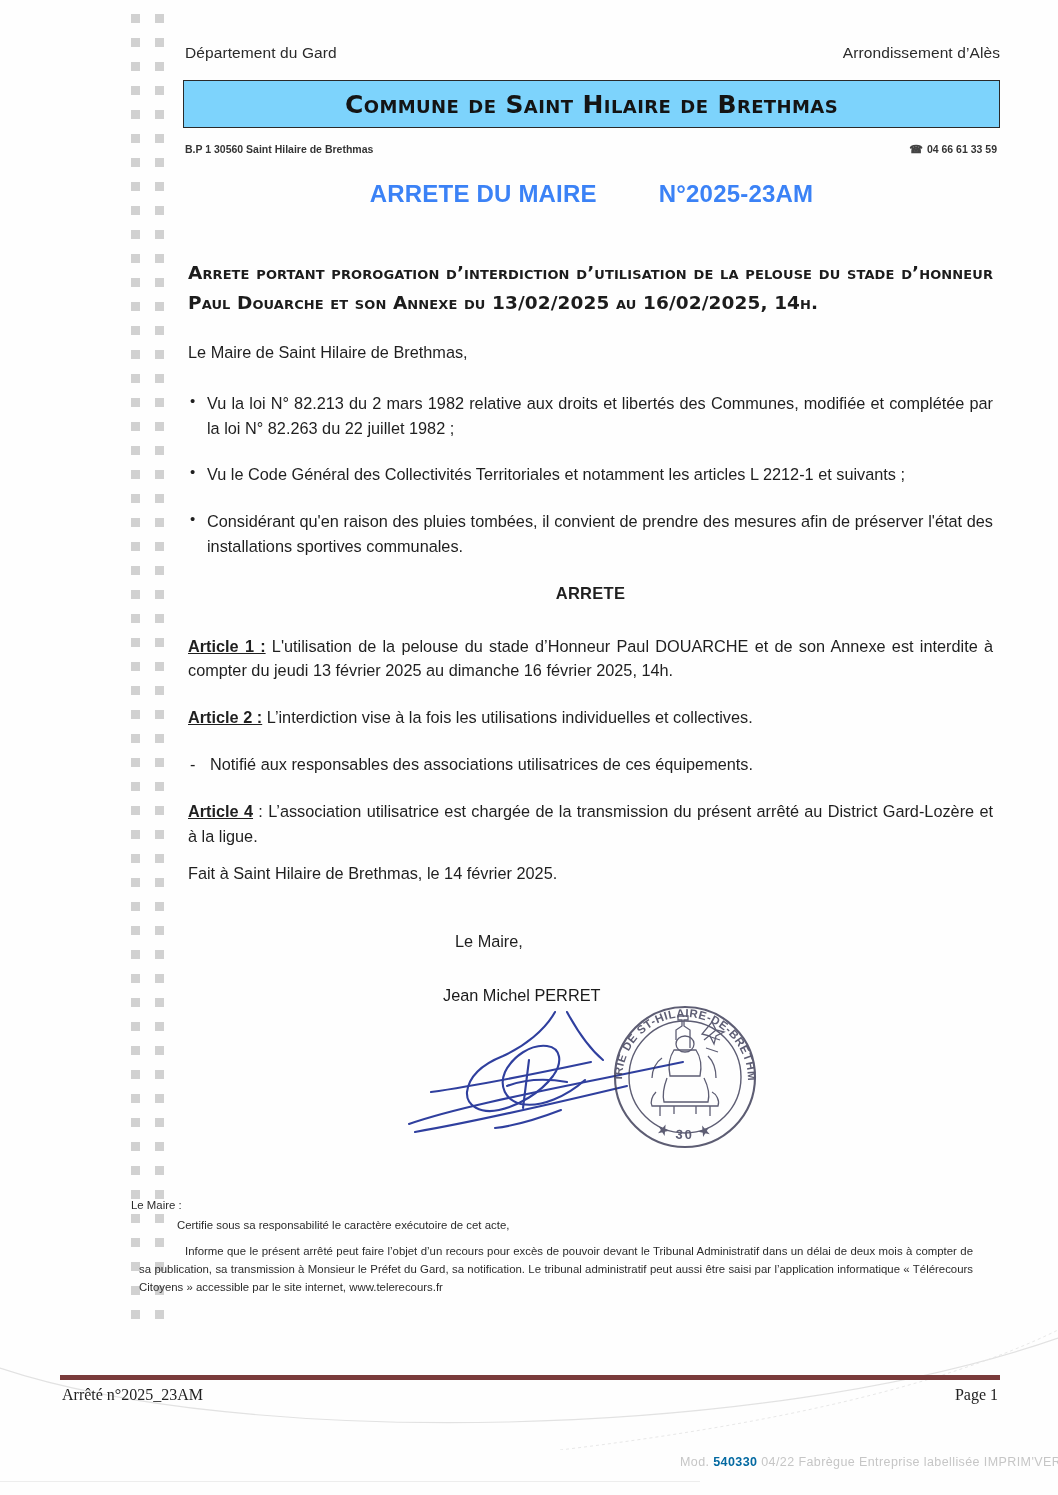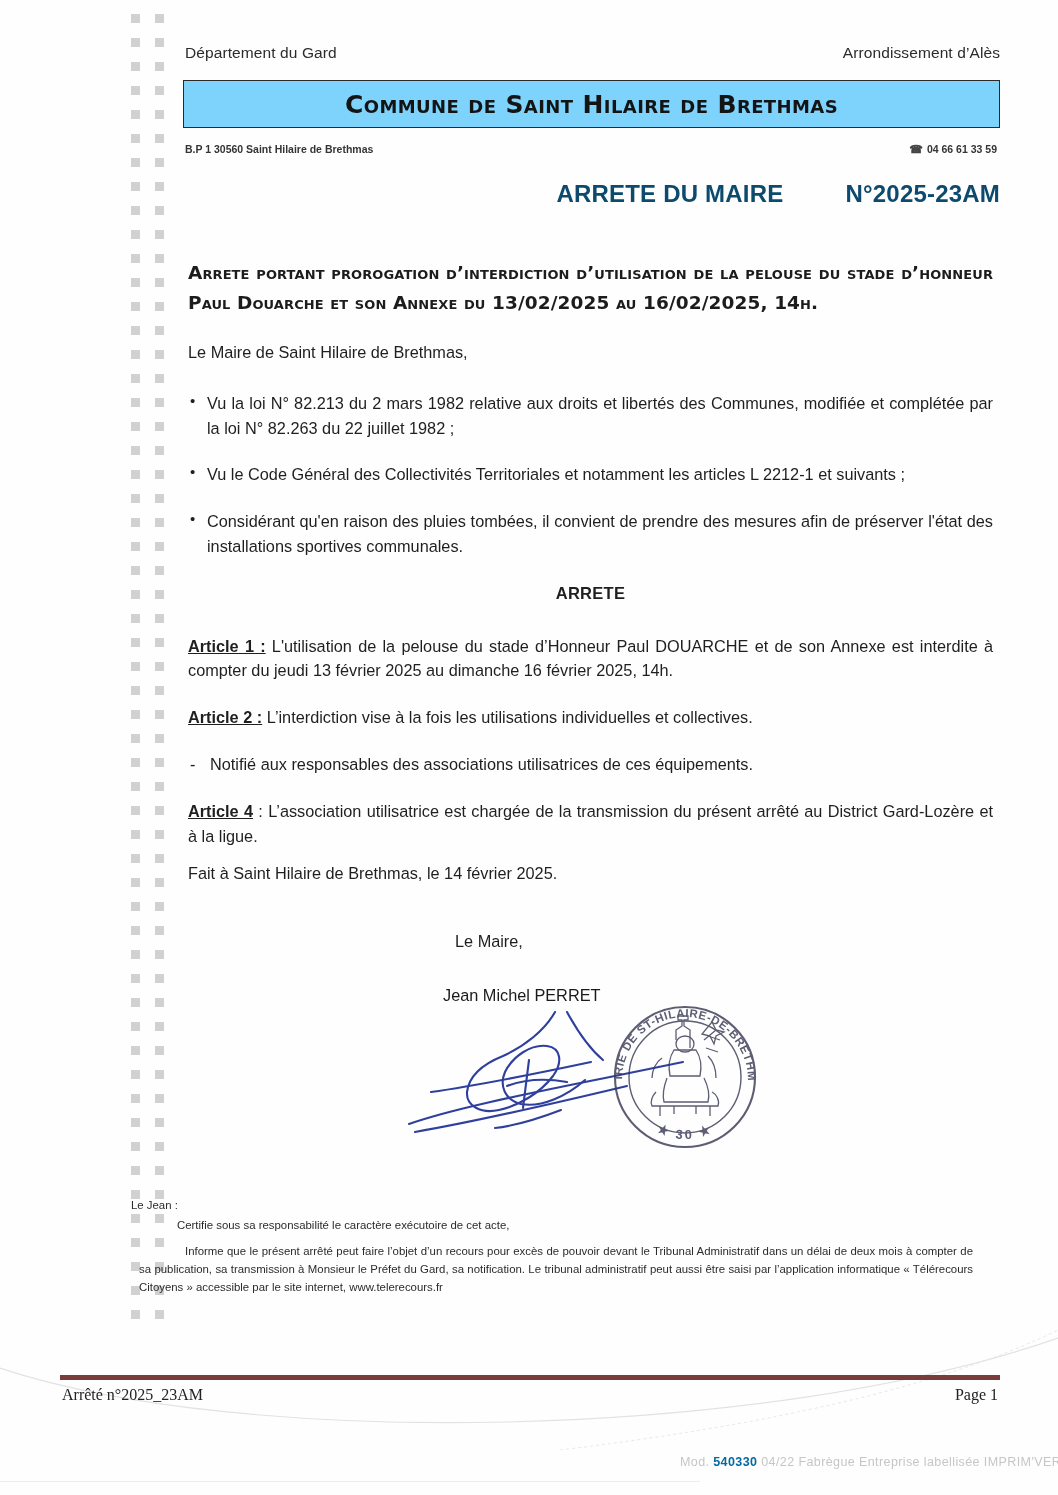--- a/index.html
+++ b/index.html
@@ -87,24 +87,24 @@
   }
   .phone-wrap { display: flex; align-items: center; gap: 4px; }
   .phone-icon { font-size: 11px; color: #444; line-height: 1; }
 
   
   .doc-title {
     position: absolute;
     top: 180px;
     left: 183px;
     width: 817px;
-    text-align: right;
+    text-align: center;
     font-size: 24px;
     font-weight: bold;
-    color: #0c4a6e;
+    color: #3b82f6;
     letter-spacing: .2px;
   }
   .doc-title .num { margin-left: 62px; }
 
   
   .subject {
     position: absolute;
     top: 258px;
     left: 188px;
     width: 805px;
@@ -493,21 +493,21 @@
       <path d="M52 96 C48 100 46 106 48 110 L114 110 C116 104 112 98 108 96"></path>
       <path d="M100 44 L112 34 M104 40 L116 44 M102 52 L114 56"></path>
       <path d="M108 26 L112 34 L120 36 L112 40 L110 48 L106 40 L98 38 Z"></path>
       <path d="M58 62 C52 66 48 74 48 82"></path>
       <path d="M104 60 C110 66 112 74 112 82"></path>
       <path d="M56 110 L56 120 M106 110 L106 120 M70 110 L70 118 M92 110 L92 118"></path>
     </g>
   </svg>
 
   <div class="certif">
-    <p class="lm">Le Jean :</p>
+    <p class="lm">Le Maire :</p>
     <p class="ind">Certifie sous sa responsabilité le caractère exécutoire de cet acte,</p>
     <p class="blk">Informe que le présent arrêté peut faire l’objet d’un recours pour excès de pouvoir devant le Tribunal Administratif dans un délai de deux mois à compter de sa publication, sa transmission à Monsieur le Préfet du Gard, sa notification. Le tribunal administratif peut aussi être saisi par l’application informatique « Télérecours Citoyens » accessible par le site internet, www.telerecours.fr</p>
   </div>
 
   <div class="foot-rule" style="background: rgb(122, 59, 59);"></div>
   <div class="foot-row">
     <span>Arrêté n°2025_23AM</span>
     <span>Page 1</span>
   </div>
 

